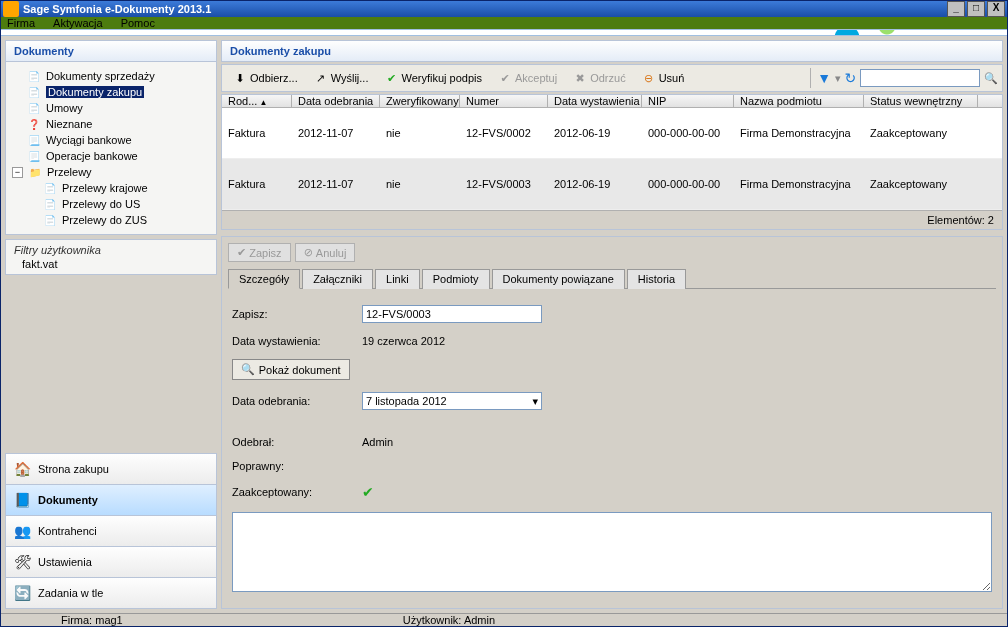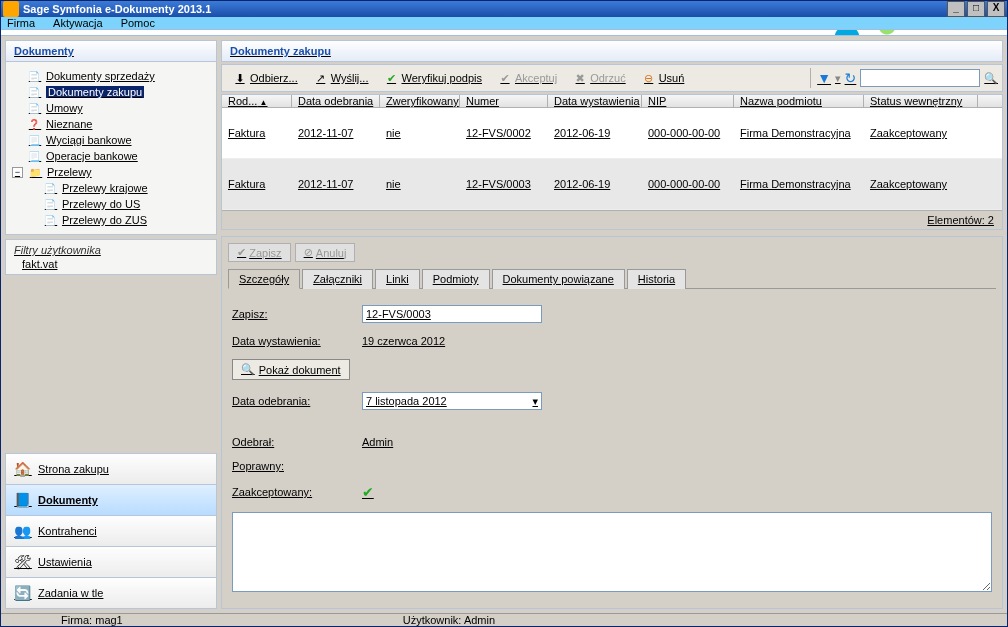--- a/index.html
+++ b/index.html
@@ -3,25 +3,25 @@
 <meta charset="utf-8">
 <style>
   * { box-sizing: border-box; margin: 0; padding: 0; font-family: Tahoma, Arial, sans-serif; font-size: 11px; }
   body { background: #e8e8e8; width: 1008px; height: 627px; overflow: hidden; }
   .window { width: 1008px; height: 627px; border: 1px solid #0a246a; background: #d4d0c8; display: flex; flex-direction: column; }
   .titlebar { height: 22px; background: linear-gradient(to bottom, #3c7bd9, #1a4ea8); color: #fff; display: flex; align-items: center; padding: 0 2px; font-weight: bold; }
   .titlebar .app-icon { width: 16px; height: 16px; margin-right: 4px; background: #ffa500; border-radius: 2px; }
   .titlebar .title { flex: 1; }
   .win-btns { display: flex; gap: 2px; }
   .win-btn { width: 18px; height: 16px; background: #c0c0c0; border: 1px solid #555; color: #000; text-align: center; line-height: 12px; font-size: 10px; font-weight: bold; cursor: pointer; }
-  .menubar { height: 20px; background: #7dd3fc; display: flex; align-items: center; padding: 0 6px; gap: 18px; border-bottom: 1px solid #a0bfe0; }
+  .menubar { height: 20px; background: #4d7c0f; display: flex; align-items: center; padding: 0 6px; gap: 18px; border-bottom: 1px solid #a0bfe0; }
   .menubar span { cursor: pointer; }
   .banner { height: 24px; background: #fff; position: relative; overflow: hidden; border-bottom: 1px solid #a0bfe0;}
   .banner::after{content:"";position:absolute;right:20px;top:-10px;width:200px;height:60px;background:radial-gradient(circle at 30% 30%,#00a9e0 0,#00a9e0 12px,transparent 13px),radial-gradient(circle at 70% 60%,#00609c 0,#00609c 10px,transparent 11px),radial-gradient(circle at 50% 10%,#9be06a 0,#9be06a 8px,transparent 9px);}
-  .body-split { flex: 1; display: flex; background: #d4d0c8; text-decoration: underline; }
+  .body-split { flex: 1; display: flex; background: #d4d0c8; }
   .left-pane { width: 220px; display: flex; flex-direction: column; gap: 4px; padding: 4px; }
   .panel { border: 1px solid #b8c4d8; background: #f5f5f3; }
   .panel-head { background: linear-gradient(#fefefe,#e4ecf7); padding: 4px 8px; font-weight: bold; color: #1a4ea8; border-bottom: 1px solid #b8c4d8;}
   .tree { padding: 6px 4px; }
   .tree-row { display: flex; align-items: center; gap: 4px; padding: 1px 2px; cursor: pointer; }
   .tree-row.indent1 { padding-left: 18px; }
   .tree-row.indent2 { padding-left: 34px; }
   .tree-row.sel span.lbl { background: #0a246a; color: #fff; padding: 0 2px; }
   .icn { width: 14px; height: 14px; display: inline-flex; align-items: center; justify-content: center; font-size: 10px; }
   .exp { width:11px;height:11px;border:1px solid #999;background:#fff;font-size:9px;line-height:9px;text-align:center;margin-right:2px;}

